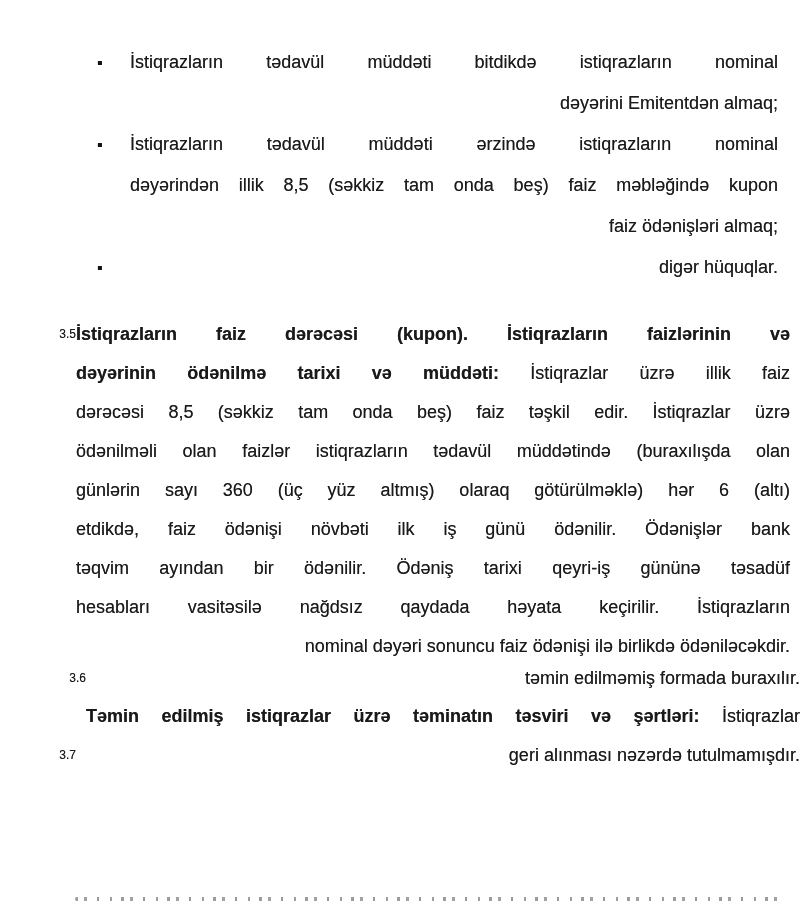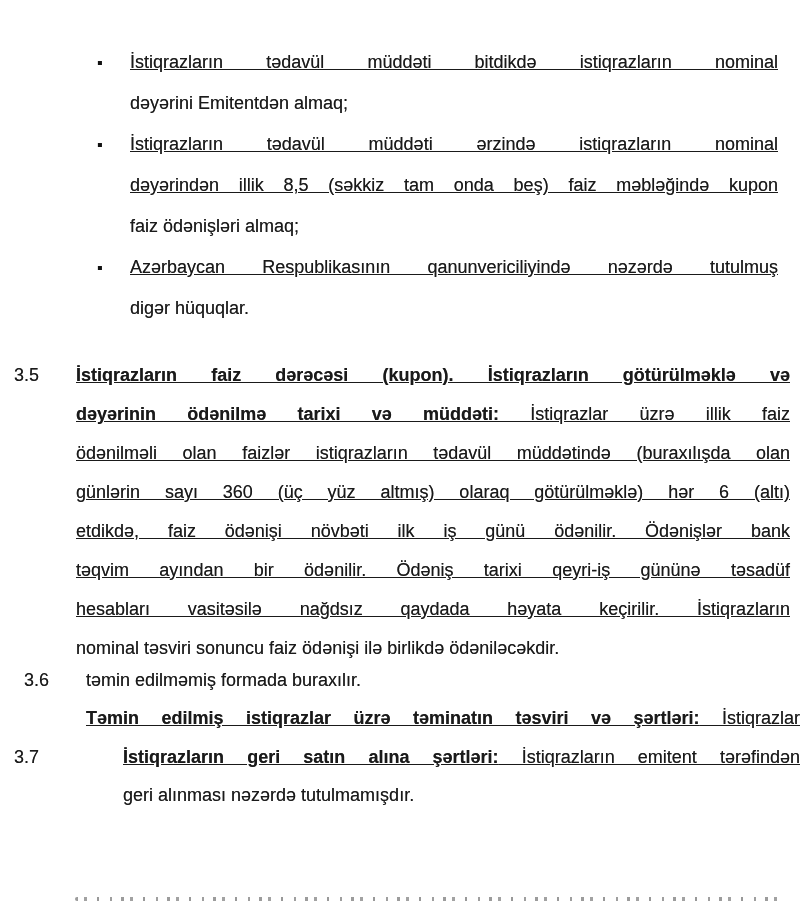--- a/index.html
+++ b/index.html
@@ -14,30 +14,30 @@
   .line,.num,.bsq{text-shadow:0 0 .4px rgba(25,25,25,.65);}
 
   
   .bullets{margin-left:97px;width:681px;}
   .bitem{display:flex;}
   .bsq{width:33px;flex:none;font-size:16px;line-height:41px;color:#111;}
   .btext{width:648px;font-size:18px;line-height:41px;}
 
   
   .sec{display:flex;margin-left:14px;}
-  .num{width:62px;flex:none;font-size:18px;line-height:39px;}
+  .num{width:62px;flex:none;font-size:12px;line-height:39px;text-align:right;}
   .sbody{width:714px;font-size:18px;line-height:39px;}
   .sec-3-5{margin-top:27px;}
   .sec-3-6{margin-top:-7px;margin-left:24px;}
   .sec-3-7{margin-top:1px;gap:47px;}
   .sec-3-6 .num,.sec-3-6 .sbody,
   .sec-3-7 .num,.sec-3-7 .sbody{line-height:38px;}
 
-  .line{text-align:left;}
-  .line.just{text-align:justify;text-align-last:justify;text-decoration:underline;}
+  .line{text-align:right;}
+  .line.just{text-align:justify;text-align-last:justify;}
   .b{font-weight:bold;}
 
   
   .frag{
     position:absolute;left:75px;top:897px;width:706px;height:4px;
     opacity:.55;border-radius:2px;
     background:repeating-linear-gradient(90deg,
       #4a4a4a 0 3px,transparent 3px 9px,
       #565656 9px 12px,transparent 12px 22px,
       #444 22px 24px,transparent 24px 35px,
@@ -61,47 +61,46 @@
           <span class="bsq">▪</span>
           <div class="btext">
             <div class="line just"><span>İstiqrazların tədavül müddəti ərzində istiqrazların nominal</span></div>
             <div class="line just"><span>dəyərindən illik 8,5 (səkkiz tam onda beş) faiz məbləğində kupon</span></div>
             <div class="line"><span>faiz ödənişləri almaq;</span></div>
           </div>
         </div>
         <div class="bitem">
           <span class="bsq">▪</span>
           <div class="btext">
-            <div class="line just"><span>Azərbaycan Respublikasının qanunvericiliyində nəzərdə tutulmuş</span></div>
             <div class="line"><span>digər hüquqlar.</span></div>
           </div>
         </div>
       </div>
       <div class="sec sec-3-5">
         <div class="num">3.5</div>
         <div class="sbody">
-          <div class="line just"><span class="b">İstiqrazların faiz dərəcəsi (kupon). İstiqrazların götürülməklə və</span></div>
+          <div class="line just"><span class="b">İstiqrazların faiz dərəcəsi (kupon). İstiqrazların faizlərinin və</span></div>
           <div class="line just"><span class="b">dəyərinin ödənilmə tarixi və müddəti:</span><span> İstiqrazlar üzrə illik faiz</span></div>
+          <div class="line just"><span>dərəcəsi 8,5 (səkkiz tam onda beş) faiz təşkil edir. İstiqrazlar üzrə</span></div>
           <div class="line just"><span>ödənilməli olan faizlər istiqrazların tədavül müddətində (buraxılışda olan</span></div>
           <div class="line just"><span>günlərin sayı 360 (üç yüz altmış) olaraq götürülməklə) hər 6 (altı)</span></div>
           <div class="line just"><span>etdikdə, faiz ödənişi növbəti ilk iş günü ödənilir. Ödənişlər bank</span></div>
           <div class="line just"><span>təqvim ayından bir ödənilir. Ödəniş tarixi qeyri-iş gününə təsadüf</span></div>
           <div class="line just"><span>hesabları vasitəsilə nağdsız qaydada həyata keçirilir. İstiqrazların</span></div>
-          <div class="line"><span>nominal təsviri sonuncu faiz ödənişi ilə birlikdə ödəniləcəkdir.</span></div>
+          <div class="line"><span>nominal dəyəri sonuncu faiz ödənişi ilə birlikdə ödəniləcəkdir.</span></div>
         </div>
       </div>
       <div class="sec sec-3-6">
         <div class="num">3.6</div>
         <div class="sbody">
           <div class="line"><span>təmin edilməmiş formada buraxılır.</span></div>
           <div class="line just"><span class="b">Təmin edilmiş istiqrazlar üzrə təminatın təsviri və şərtləri:</span><span> İstiqrazlar</span></div>
         </div>
       </div>
       <div class="sec sec-3-7">
         <div class="num">3.7</div>
         <div class="sbody">
-          <div class="line just"><span class="b">İstiqrazların geri satın alına şərtləri:</span><span> İstiqrazların emitent tərəfindən</span></div>
           <div class="line"><span>geri alınması nəzərdə tutulmamışdır.</span></div>
         </div>
       </div>
     </div>
   <div class="frag"></div>
 </div>
 
 </body></html>

